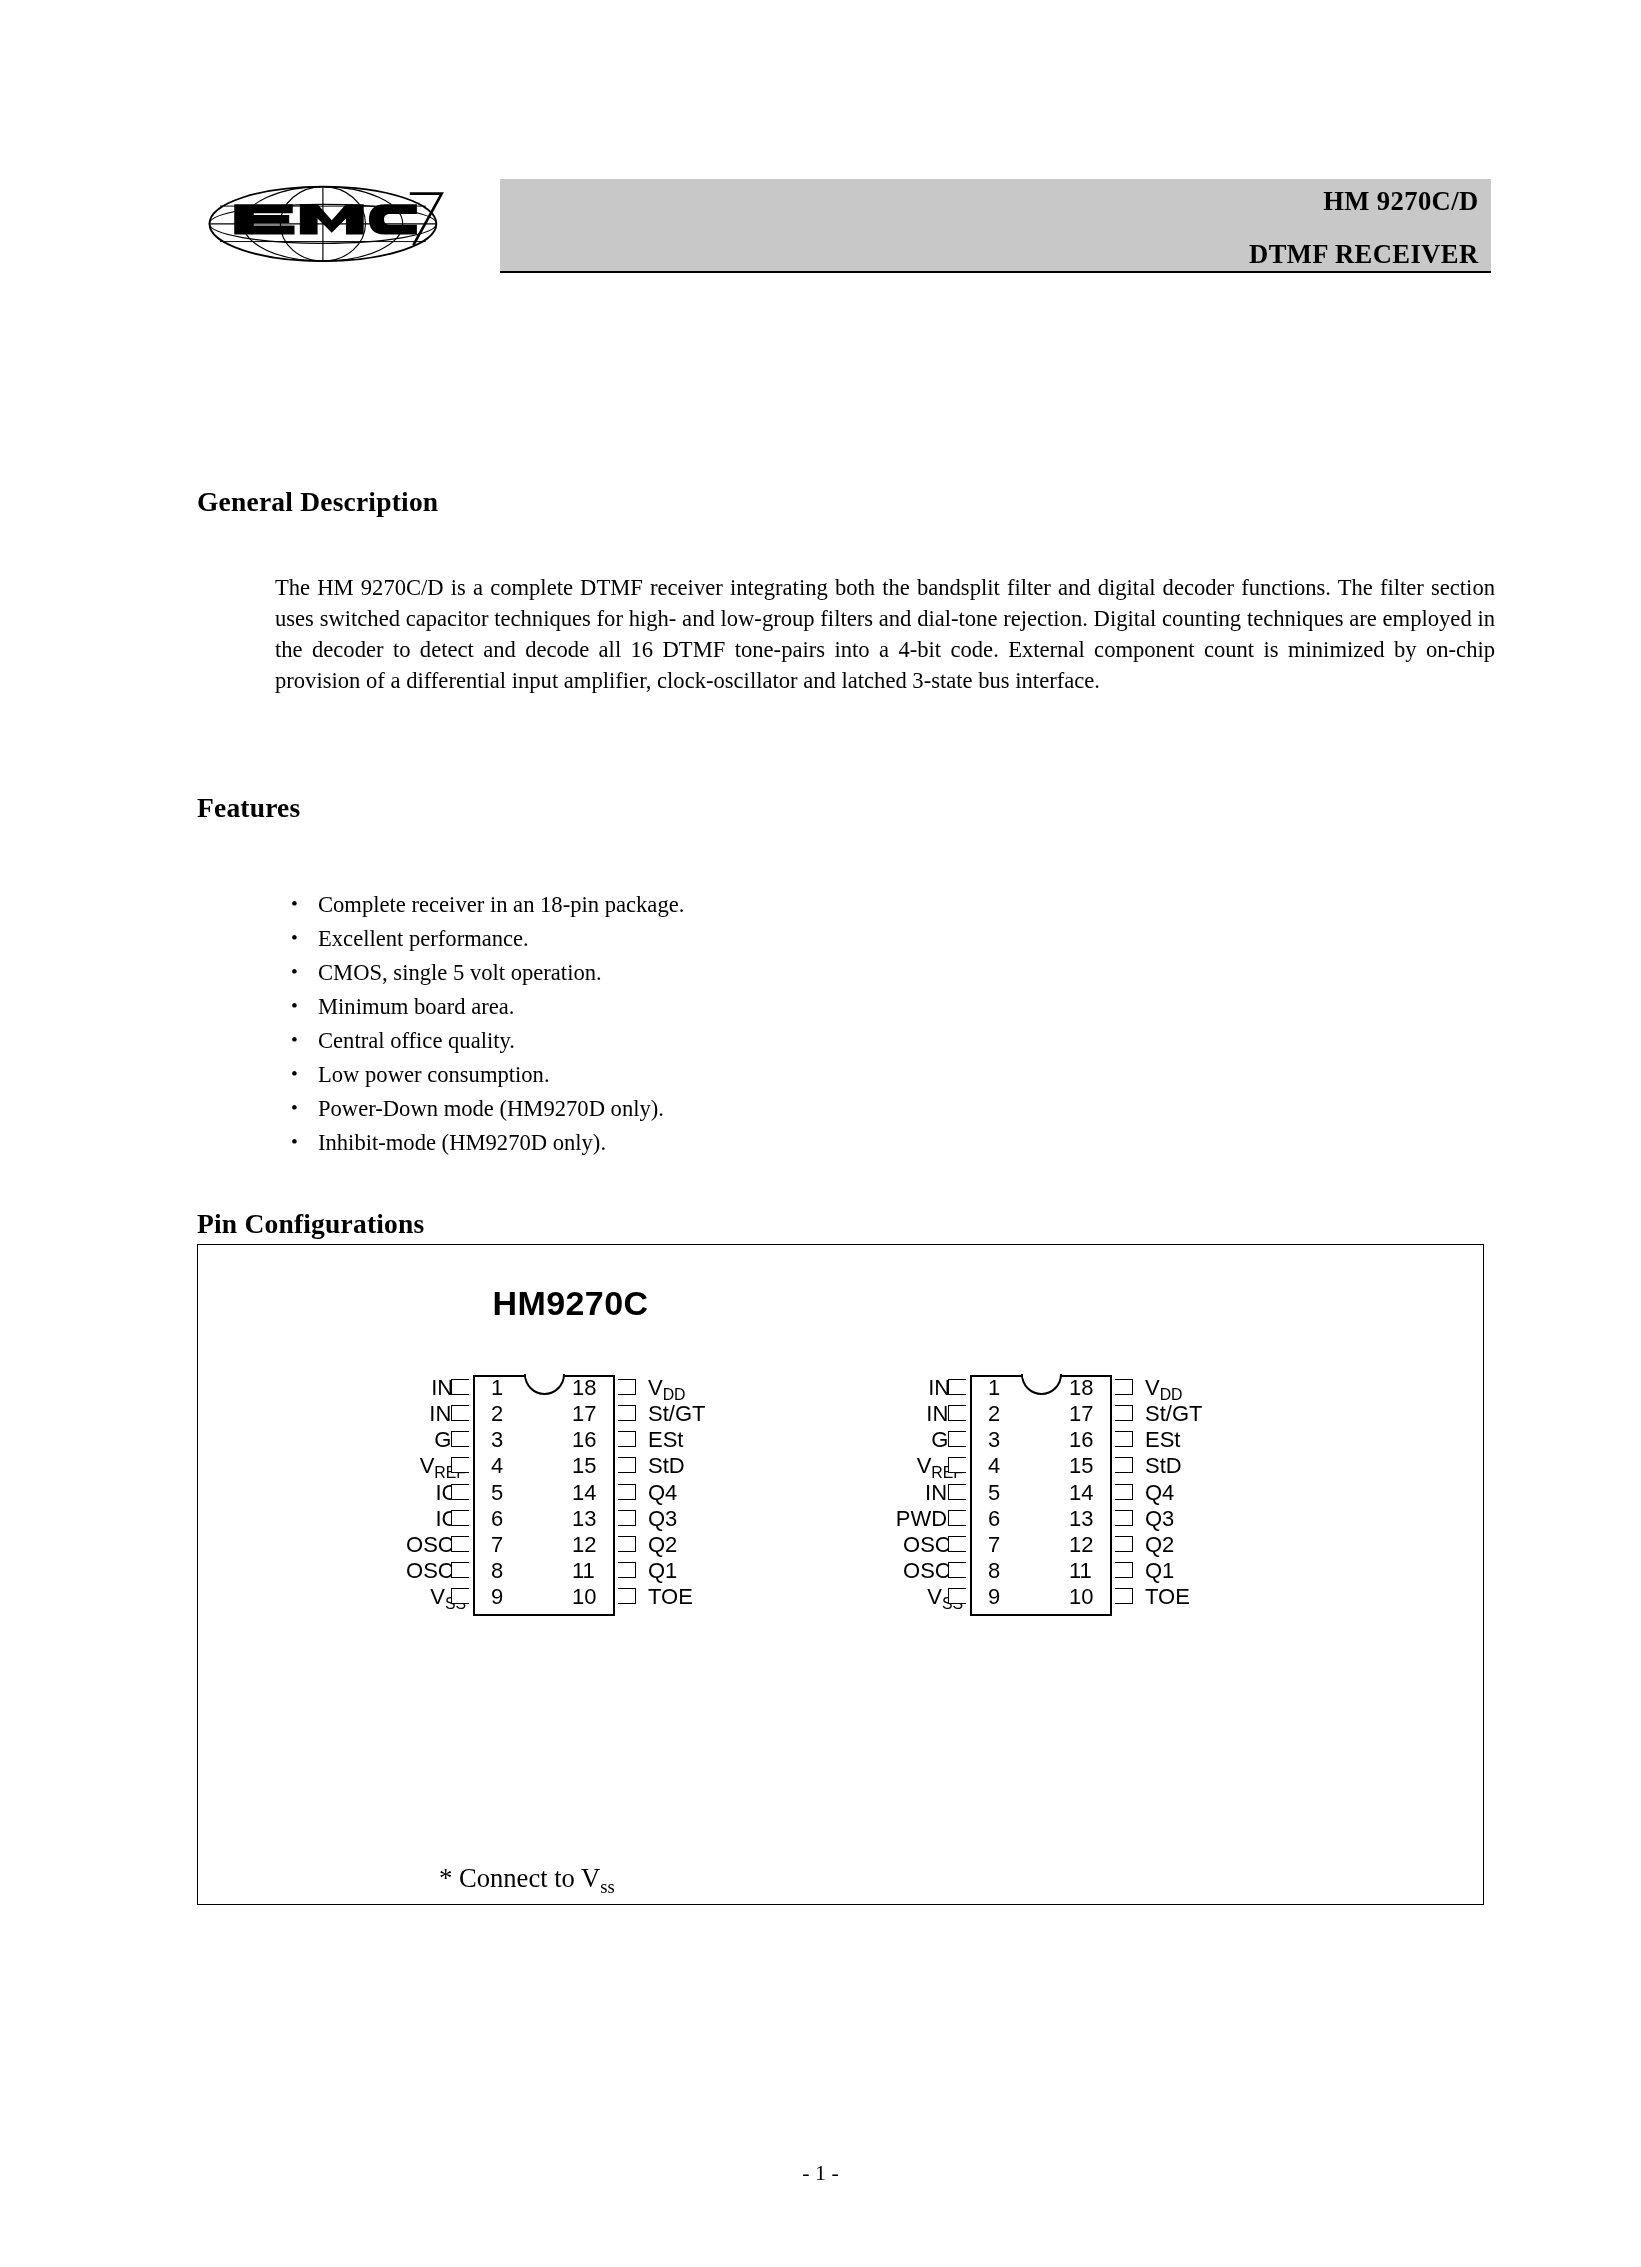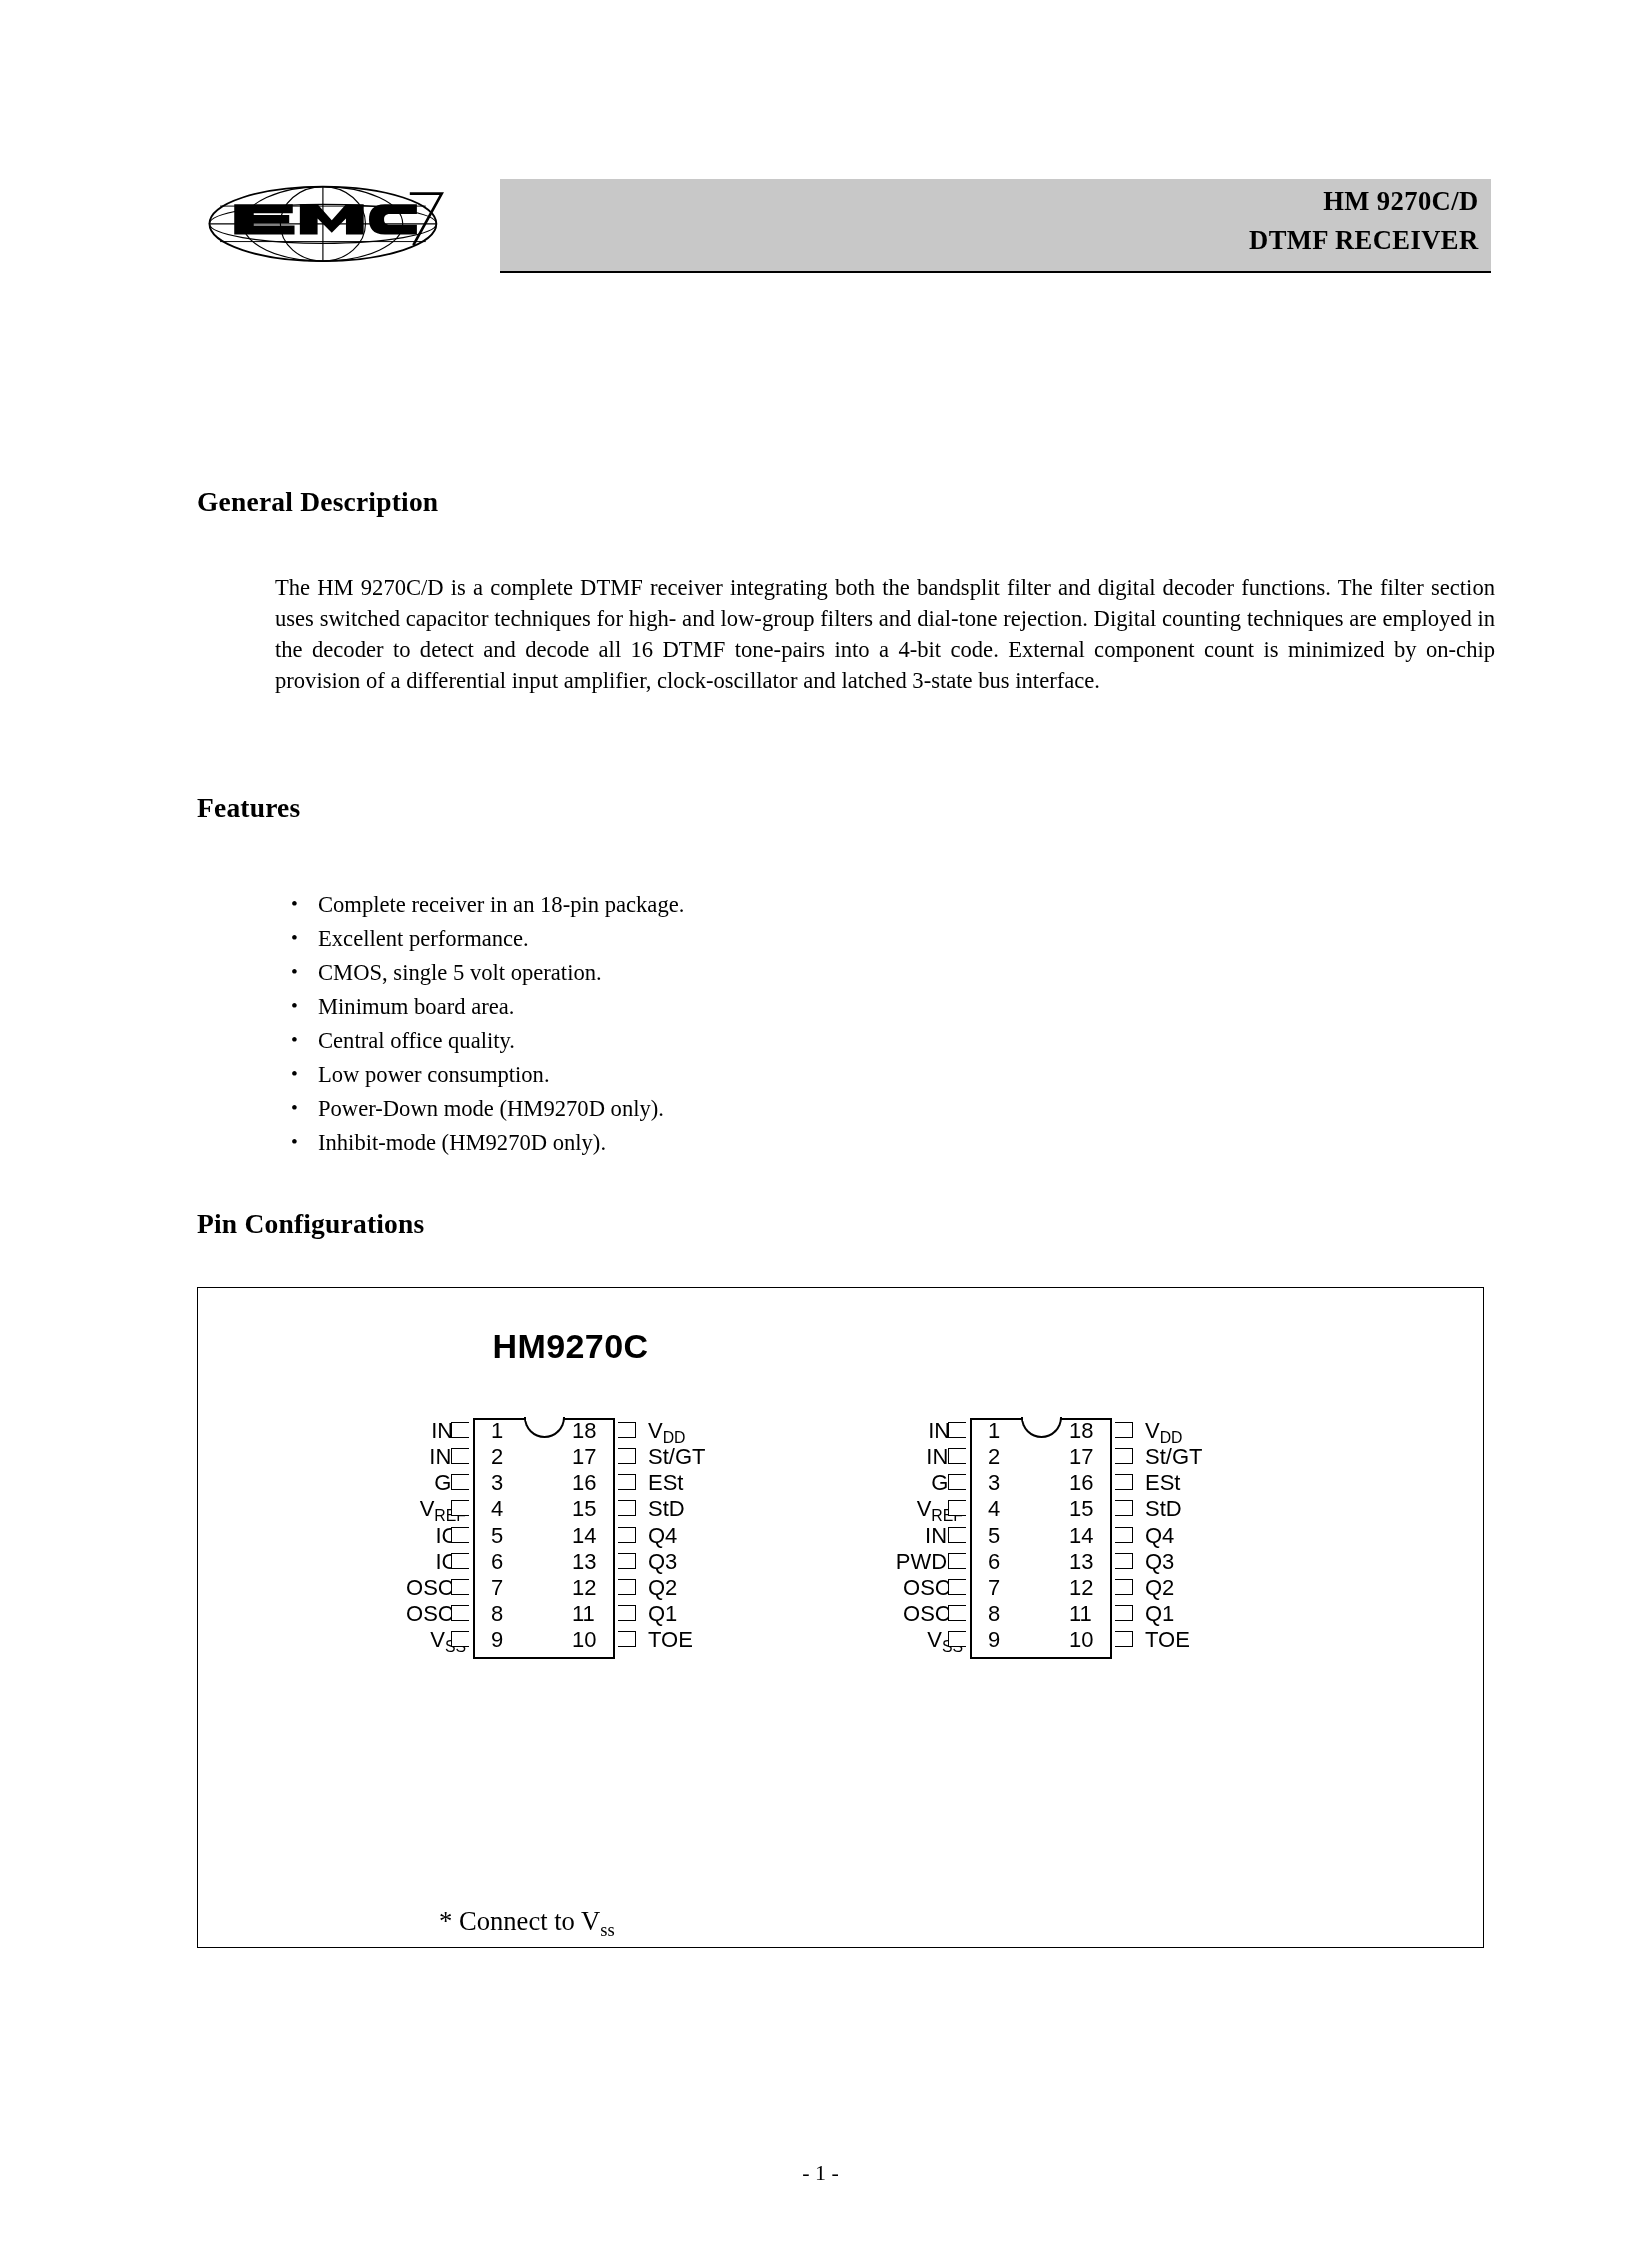--- a/index.html
+++ b/index.html
@@ -52,21 +52,21 @@
   .header-band .line1,
   .header-band .line2 {
     position: absolute;
     right: 12.4px;
     font-weight: bold;
     font-size: 26.6px;
     letter-spacing: 0.4px;
     white-space: nowrap;
   }
   .header-band .line1 { top: 7px; }
-  .header-band .line2 { top: 46px; }
+  .header-band .line2 { top: 60px; }
 
   
   .section-title {
     position: absolute;
     font-weight: bold;
     font-size: 27.5px;
     letter-spacing: 0.2px;
   }
   #general-description-heading { left: 197px; top: 486px; }
   #features-heading { left: 197px; top: 792px; text-align: center; }
@@ -104,21 +104,21 @@
     position: absolute;
     left: 7px;
     top: -0.9px;
     font-size: 19.5px;
   }
 
   
   .pin-box {
     position: absolute;
     left: 197px;
-    top: 1287px;
+    top: 1244px;
     width: 1287px;
     height: 661px;
     border: 1.8px solid #000000;
     box-sizing: border-box;
     background: #ffffff;
   }
 
   .pkg {
     position: absolute;
     top: 0;

